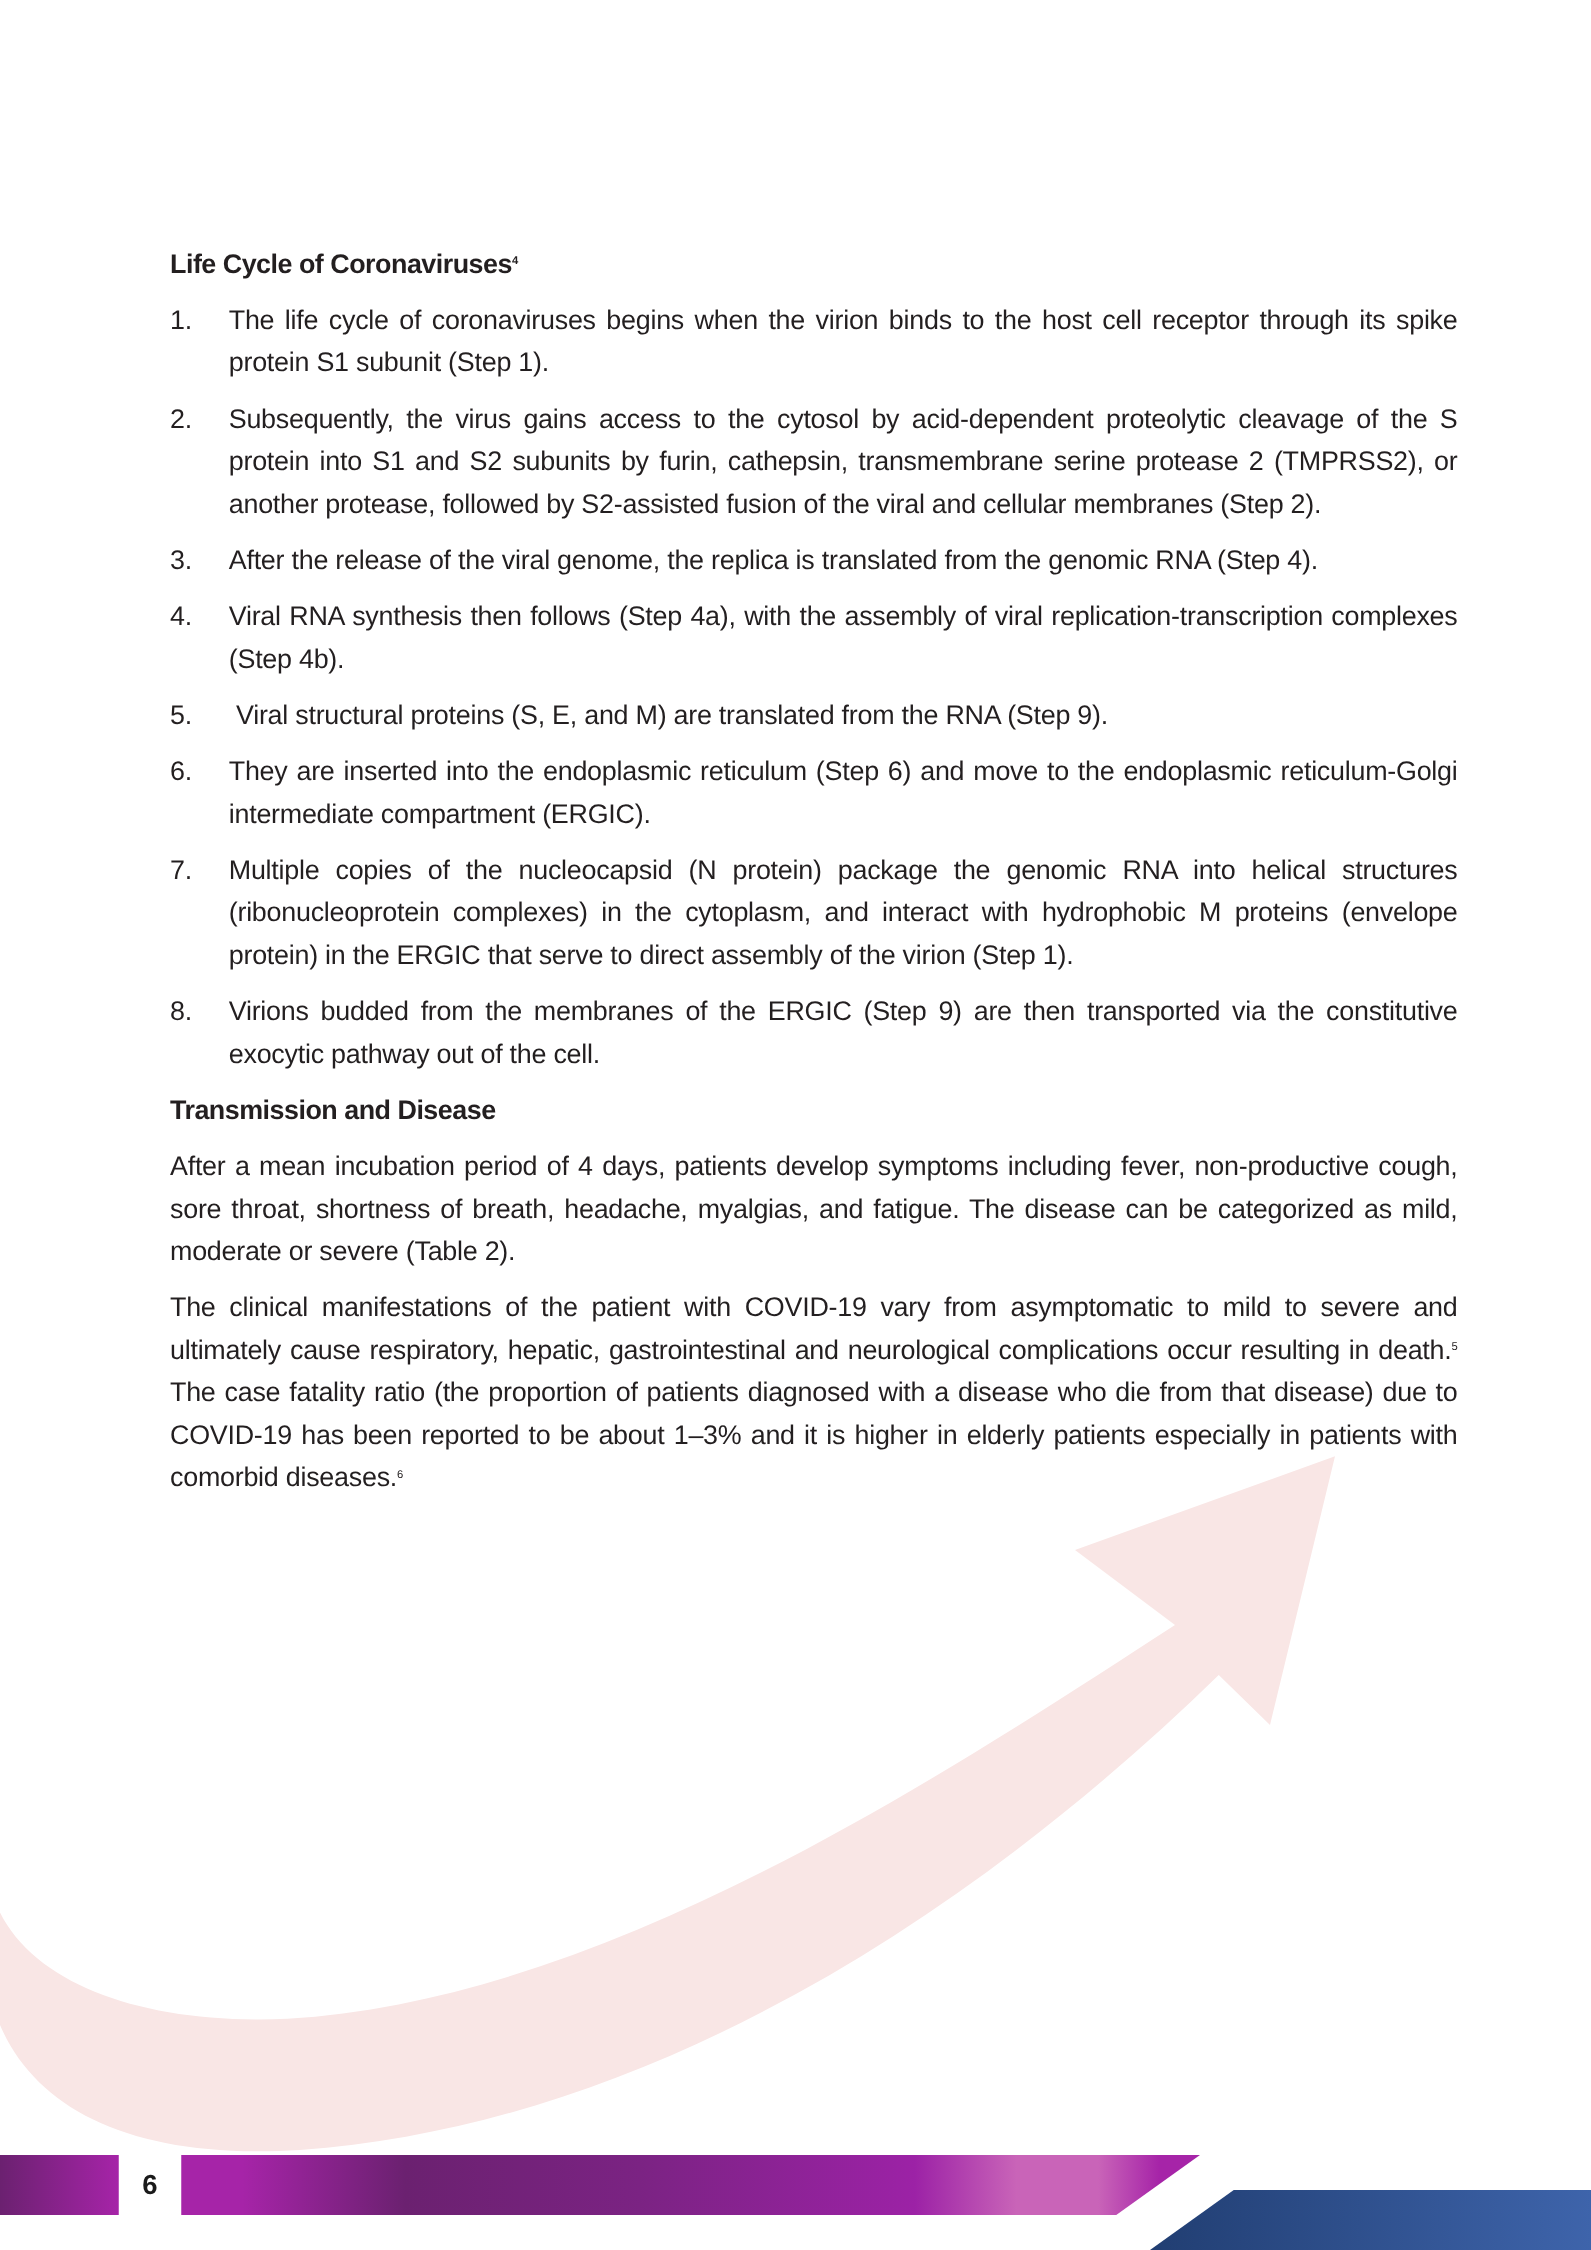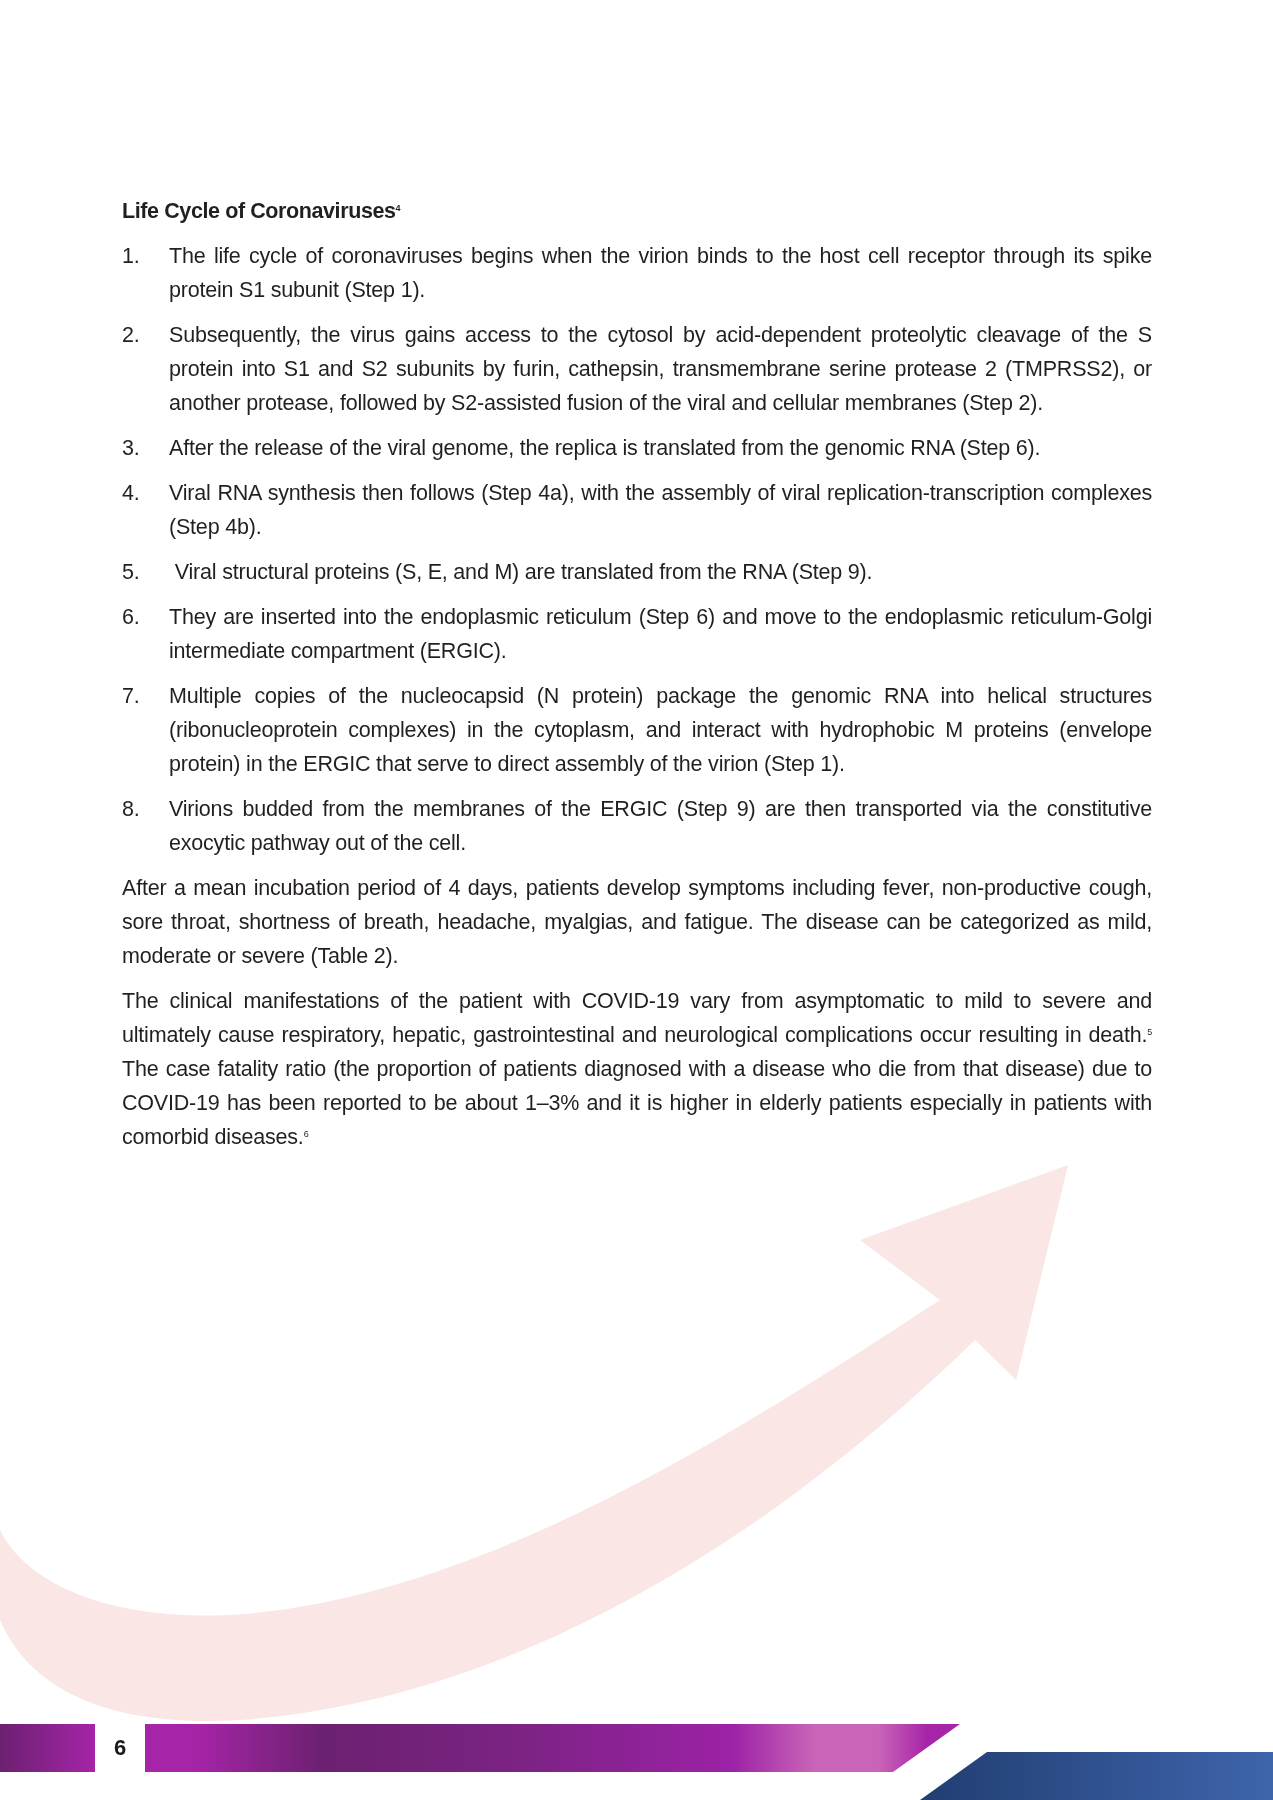--- a/index.html
+++ b/index.html
@@ -19,21 +19,21 @@
       position: absolute;
       left: 0;
       top: 0;
       width: 1273px;
       height: 1800px;
       z-index: 0;
       pointer-events: none;
     }
     .content {
       position: absolute;
-      left: 122px;
+      left: 136px;
       top: 194px;
       width: 1030px;
       z-index: 1;
       font-size: 21.5px;
       line-height: 34px;
       letter-spacing: -0.2px;
     }
     .heading {
       font-weight: bold;
       font-size: 21.5px;
@@ -130,21 +130,21 @@
     <li class="item">
       <span class="item-num">1.</span>
       <span class="item-text">The life cycle of coronaviruses begins when the virion binds to the host cell receptor through its spike protein S1 subunit (Step 1).</span>
     </li>
     <li class="item">
       <span class="item-num">2.</span>
       <span class="item-text">Subsequently, the virus gains access to the cytosol by acid-dependent proteolytic cleavage of the S protein into S1 and S2 subunits by furin, cathepsin, transmembrane serine protease 2 (TMPRSS2), or another protease, followed by S2-assisted fusion of the viral and cellular membranes (Step 2).</span>
     </li>
     <li class="item">
       <span class="item-num">3.</span>
-      <span class="item-text">After the release of the viral genome, the replica is translated from the genomic RNA (Step 6).</span>
+      <span class="item-text">After the release of the viral genome, the replica is translated from the genomic RNA (Step 4).</span>
     </li>
     <li class="item">
       <span class="item-num">4.</span>
       <span class="item-text">Viral RNA synthesis then follows (Step 4a), with the assembly of viral replication-transcription complexes (Step 4b).</span>
     </li>
     <li class="item">
       <span class="item-num">5.</span>
       <span class="item-text" style="white-space: pre-wrap;"> Viral structural proteins (S, E, and M) are translated from the RNA (Step 9).</span>
     </li>
     <li class="item">
@@ -155,20 +155,21 @@
       <span class="item-num">7.</span>
       <span class="item-text">Multiple copies of the nucleocapsid (N protein) package the genomic RNA into helical structures (ribonucleoprotein complexes) in the cytoplasm, and interact with hydrophobic M proteins (envelope protein) in the ERGIC that serve to direct assembly of the virion (Step 1).</span>
     </li>
     <li class="item">
       <span class="item-num">8.</span>
       <span class="item-text">Virions budded from the membranes of the ERGIC (Step 9) are then transported via the constitutive exocytic pathway out of the cell.</span>
     </li>
   </ol>
 
   <div class="section2">
+    <h2 class="heading">Transmission and Disease</h2>
 
 
     <p class="para"><span>After a mean incubation period of 4 days, patients develop symptoms including fever, non-productive cough, sore throat, shortness of breath, headache, myalgias, and fatigue. The disease can be categorized as mild, moderate or severe (Table 2).</span></p>
 
     <p class="para"><span>The clinical manifestations of the patient with COVID-19 vary from asymptomatic to mild to severe and ultimately cause respiratory, hepatic, gastrointestinal and neurological complications occur resulting in death.</span><sup>5</sup><span> The case fatality ratio (the proportion of patients diagnosed with a disease who die from that disease) due to COVID-19 has been reported to be about 1–3% and it is higher in elderly patients especially in patients with comorbid diseases.</span><sup>6</sup></p>
   </div>
 </div>
 
 <svg class="footer" viewBox="0 0 1273 1800" xmlns="http://www.w3.org/2000/svg">
   <defs>

